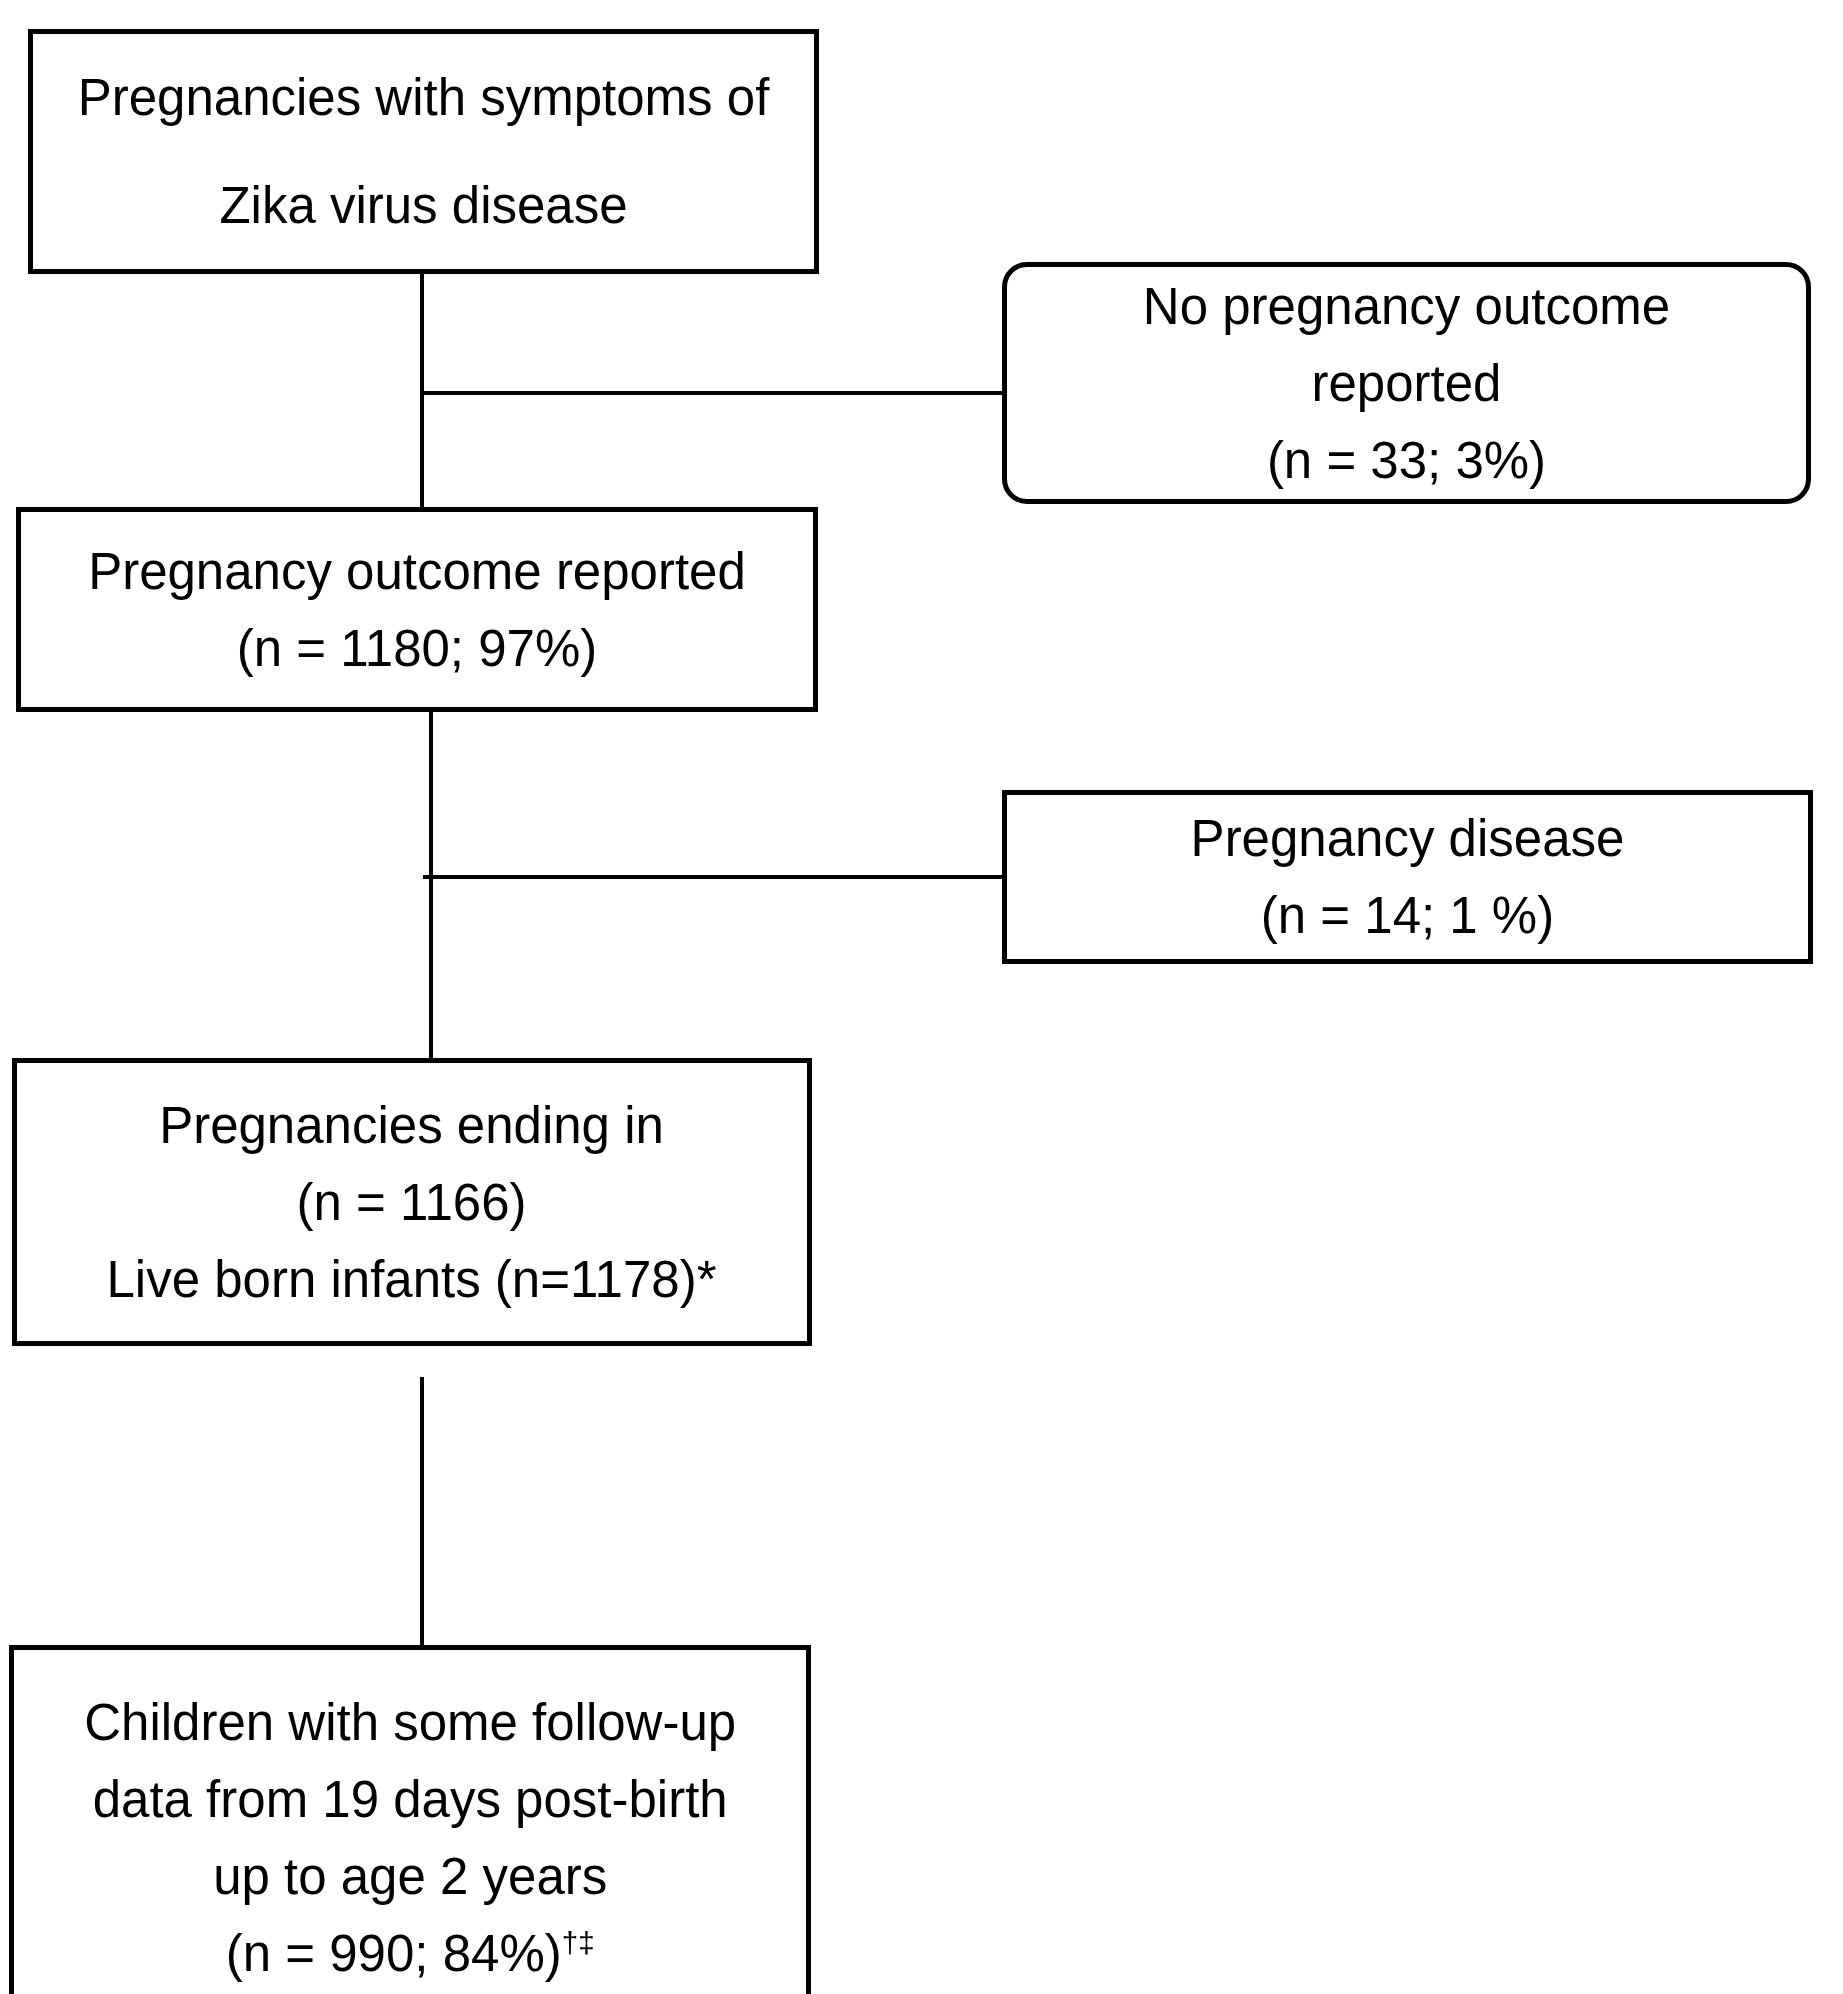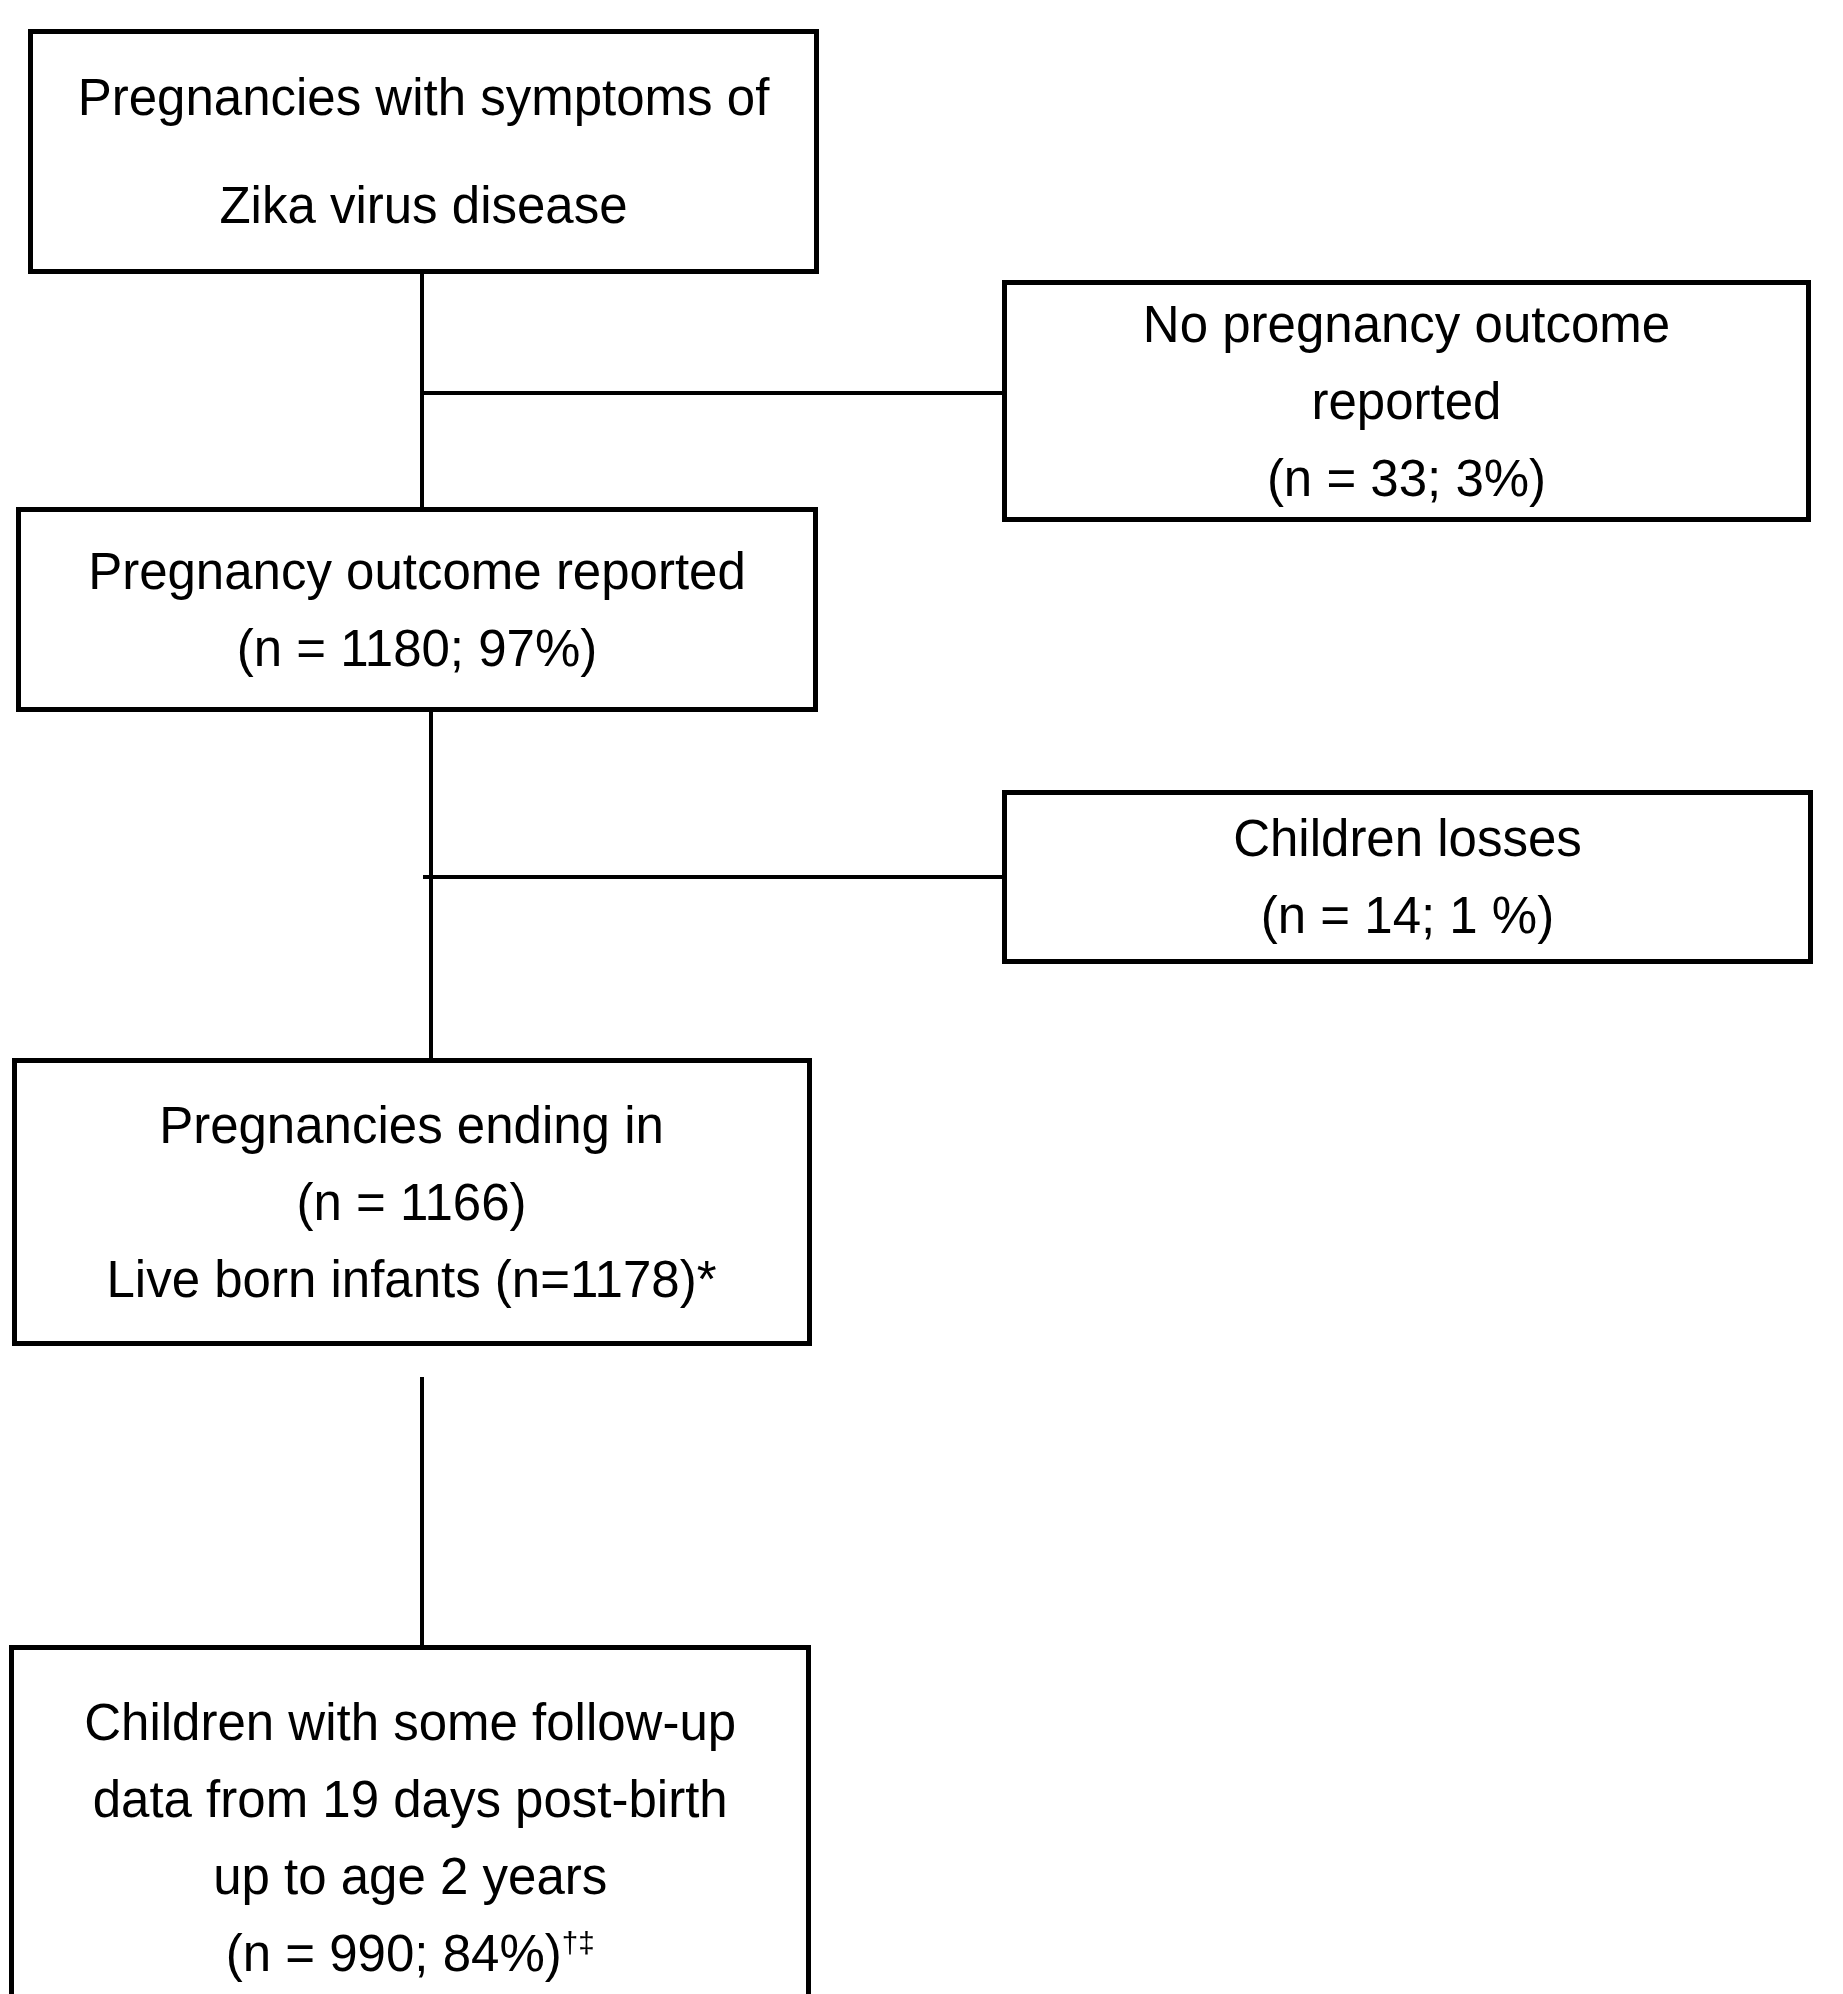--- a/index.html
+++ b/index.html
@@ -27,21 +27,21 @@
   }
   .line-text{white-space:nowrap;}
   .connector{position:absolute;background:var(--line,#000000);}
   sup.fnote{
     font-size:0.58em;
     vertical-align:super;
     line-height:0;
   }
   
   .b1{left:28px;  top:29px;   width:791px; height:245px;gap:31px;}
-  .b2{left:1002px;top:280px;  width:809px; height:242px;}
+  .b2{left:1002px;top:262px;  width:809px; height:242px;border-radius:25px;}
   .b3{left:16px;  top:507px;  width:802px; height:205px;}
   .b4{left:1002px;top:790px; width:811px; height:174px;}
   .b5{left:11.5px;  top:1058px; width:800px; height:288px;}
   .b6{left:9.2px;  top:1645px; width:802px; height:386px;}
   
   .v1{left:420px; top:274px;  width:3.5px;    height:236px;}
   .h1{left:422px; top:391px;  width:583px; height:4px;}
   .v2{left:429px; top:711px; width:3.5px;    height:348px;}
   .h2{left:423px; top:875px; width:581px; height:4px;}
   .v3{left:420px; top:1377px; width:3.5px;    height:269px;}
@@ -61,21 +61,21 @@
     <div class="line-text">reported</div>
     <div class="line-text">(n = 33; 3%)</div>
   </div>
 
   <div class="box b3">
     <div class="line-text">Pregnancy outcome reported</div>
     <div class="line-text">(n = 1180; 97%)</div>
   </div>
 
   <div class="box b4">
-    <div class="line-text">Children losses</div>
+    <div class="line-text">Pregnancy disease</div>
     <div class="line-text">(n = 14; 1 %)</div>
   </div>
 
   <div class="box b5">
     <div class="line-text">Pregnancies ending in</div>
     <div class="line-text">(n = 1166)</div>
     <div class="line-text">Live born infants (n=1178)*</div>
   </div>
 
   <div class="box b6">

